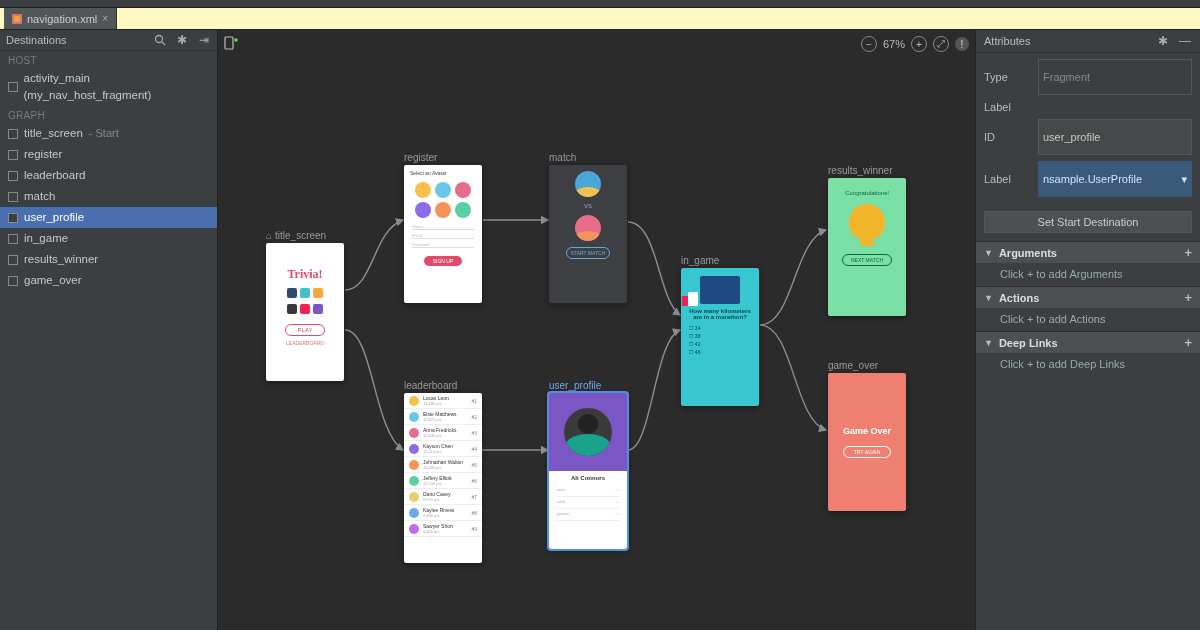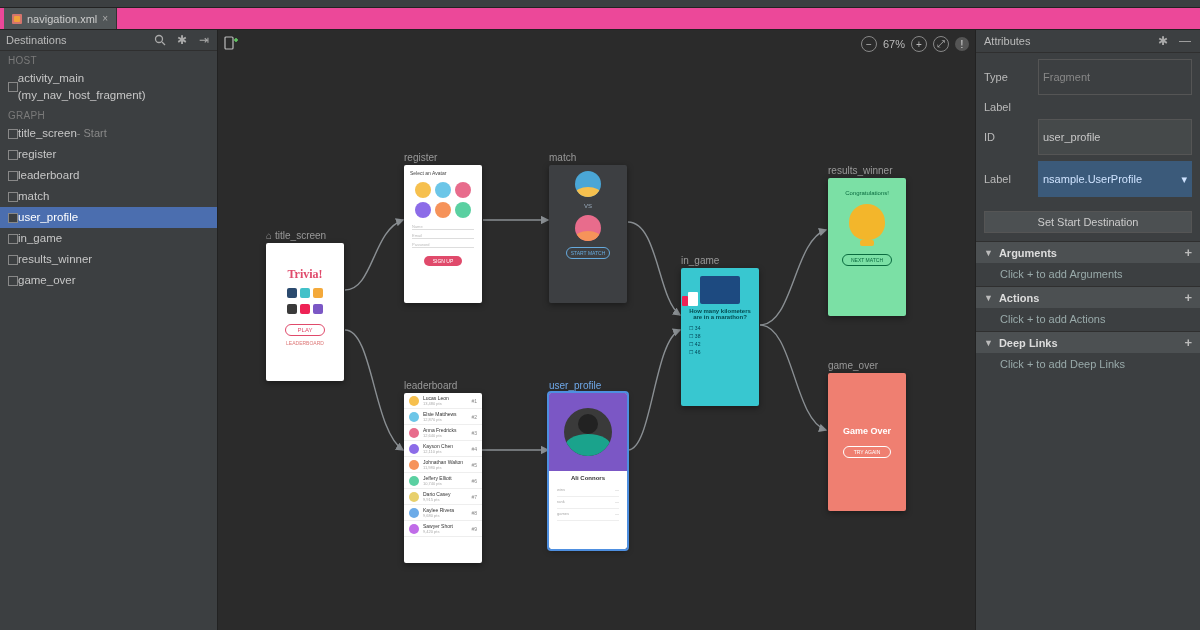--- a/index.html
+++ b/index.html
@@ -1,31 +1,31 @@
 <!DOCTYPE html>
 <html><head>
 <meta charset="utf-8">
 <style>
   * { box-sizing: border-box; margin: 0; padding: 0; }
   html, body { width: 1200px; height: 630px; overflow: hidden; font-family: "Segoe UI", Arial, sans-serif; background:#2b2b2b; color:#bbb; font-size:12px;}
   .root { display:flex; flex-direction:column; width:100%; height:100%; }
   .menubar { height:8px; background:#3c3f41; border-bottom:1px solid #222;}
-  .tabbar { height:22px; background:#ec4899; display:flex; align-items:center; border-bottom:1px solid #222; padding-left:4px;}
+  .tabbar { height:22px; background:#fef9c3; display:flex; align-items:center; border-bottom:1px solid #222; padding-left:4px;}
   .tab { display:flex; align-items:center; gap:5px; padding:0 8px; height:100%; background:#515658; color:#ccc; font-size:11px; border-right:1px solid #333;}
   .tab .xicon { color:#aaa; font-size:10px; cursor:pointer;}
   .file-icon { width:10px; height:10px; display:inline-block; }
   .file-icon svg { width:10px; height:10px; display:block;}
   .main { flex:1; display:flex; min-height:0;}
   
   .left { width:218px; background:#3c3f41; border-right:1px solid #222; display:flex; flex-direction:column;}
   .left-header { display:flex; align-items:center; justify-content:space-between; padding:3px 6px; border-bottom:1px solid #2f2f2f; font-size:11px; color:#bbb;}
   .left-header .tools { display:flex; gap:8px; align-items:center;}
   .iconbtn { width:14px; height:14px; display:flex; align-items:center; justify-content:center; color:#aaa; cursor:pointer; font-size:12px;}
   .section-label { font-size:10px; color:#7a7a7a; padding:4px 8px 2px; letter-spacing:0.3px;}
-  .dest-row { display:flex; align-items:center; gap:0; padding:2px 8px; font-size:11.5px; color:#c7c7c7; cursor:pointer; line-height:17px;}
+  .dest-row { display:flex; align-items:center; gap:6px; padding:2px 8px; font-size:11.5px; color:#c7c7c7; cursor:pointer; line-height:17px;}
   .dest-row .row-icon { width:10px; height:10px; border:1px solid #888; display:inline-block; background:#3c3f41;}
   .dest-row.selected { background:#4b6eaf; color:#fff;}
   .dest-row .sub { color:#888; font-size:11px;text-align:center;}
   
   .canvas-area { flex:1; position:relative; background:#2b2b2b;}
   .canvas-toolbar-left { position:absolute; top:6px; left:6px; display:flex; gap:8px;}
   .canvas-toolbar-right { position:absolute; top:6px; right:6px; display:flex; gap:6px; align-items:center; color:#bbb; font-size:11px;}
   .tool-circle { width:16px; height:16px; border:1px solid #888; border-radius:50%; display:flex; align-items:center; justify-content:center; font-size:10px; cursor:pointer; color:#bbb;}
   svg.graph { position:absolute; inset:0; width:100%; height:100%; pointer-events:none;}
   .node { position:absolute; }

